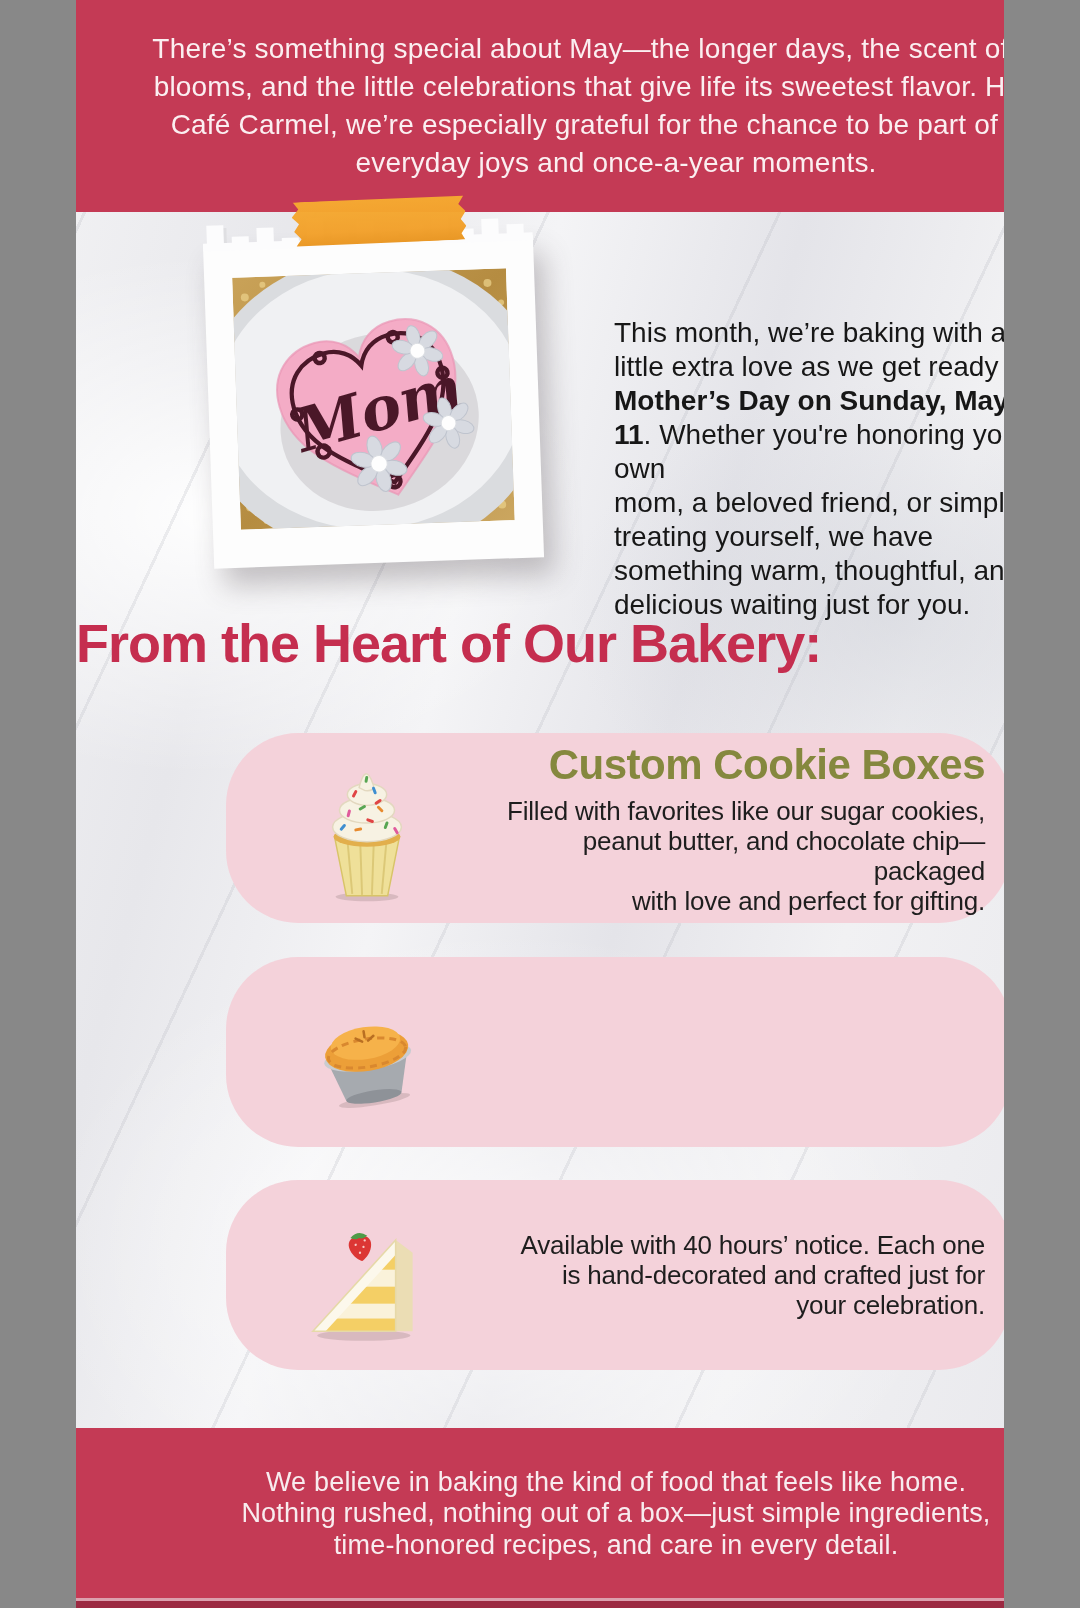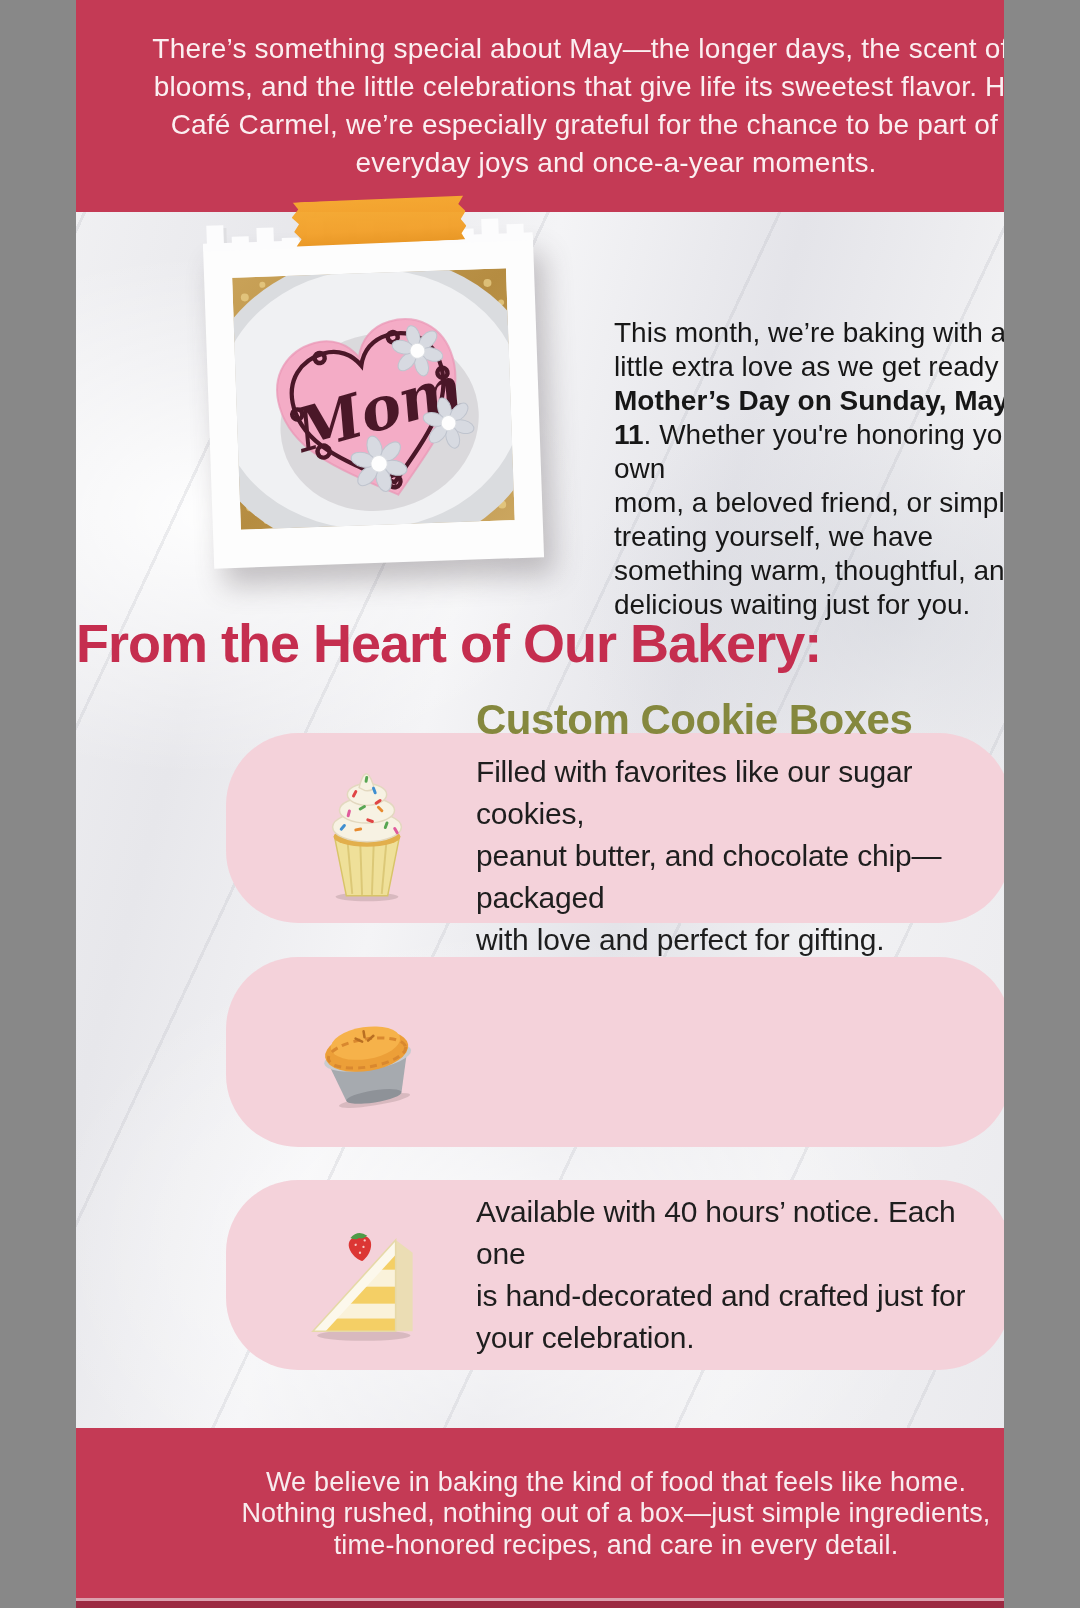--- a/index.html
+++ b/index.html
@@ -35,23 +35,23 @@
   #intro .b{font-weight:bold;}
   
   #section-heading{position:absolute; top:612px; left:0; width:1080px; margin:0; text-align:left;
         color:#C52E4F; font-size:54px; font-weight:bold; letter-spacing:-1px;}
   
   #cards{position:absolute; top:733px; left:150px; width:785px;}
   .card{position:relative; height:190px; border-radius:72px; background:#F4D2DA; margin-bottom:34px;}
   .card:nth-child(2){margin-bottom:33px;}
   .card-icon{position:absolute; left:58px; width:165px; top:50%; transform:translateY(-50%);
              display:flex; justify-content:center; align-items:center;}
-  .card-text{position:absolute; left:250px; right:26px; top:50%; transform:translateY(-50%);}
+  .card-text{position:absolute; left:250px; right:26px; top:50%; transform:translateY(-50%);text-align:right;}
   .card-title{margin:0 0 7px 0; color:#85883E; font-size:42px; font-weight:bold; letter-spacing:-.5px;}
-  .card-body{margin:0; color:#1E1E1E; font-size:30px; line-height:42px; letter-spacing:-.2px; white-space:pre-line;}
+  .card-body{margin:0; color:#1E1E1E; font-size:26px; line-height:30px; letter-spacing:-.2px; white-space:pre-line;}
 </style>
 </head>
 <body>
 
 <div id="page">
 
   <div class="band" id="header-band">
     <p>There’s something special about May—the longer days, the scent of fresh
 blooms, and the little celebrations that give life its sweetest flavor. Here at
 Café Carmel, we’re especially grateful for the chance to be part of your

